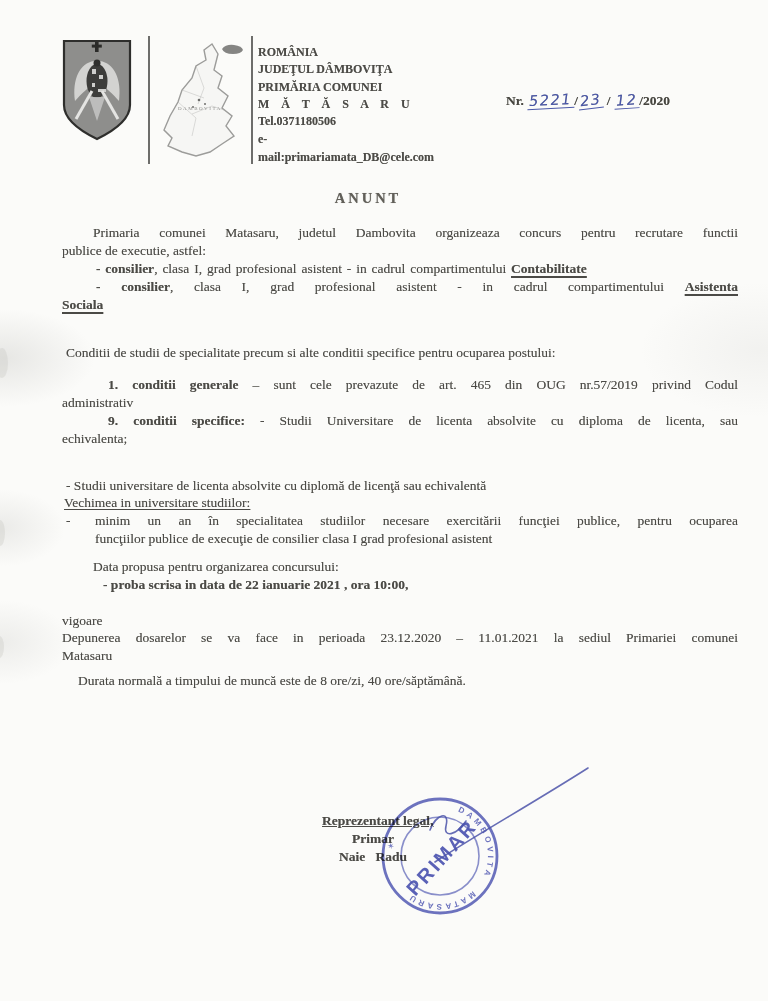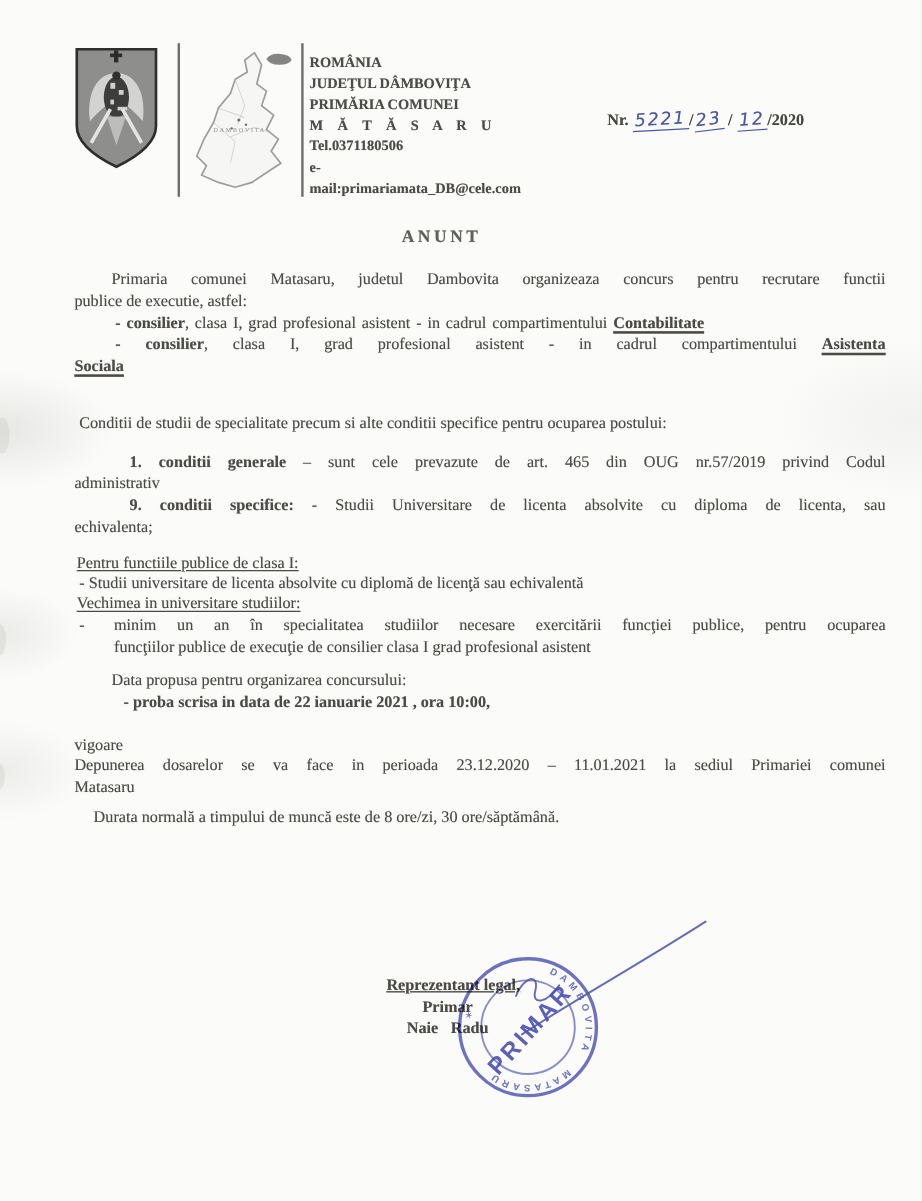--- a/index.html
+++ b/index.html
@@ -103,35 +103,34 @@
 
   <div class="line txt just" style="left:108px;top:376px;width:630px;">
     <span class="b">1. conditii generale</span><span> – sunt cele prevazute de art. 465 din OUG nr.57/2019 privind Codul</span>
   </div>
   <div class="line txt" style="left:62px;top:394px;">administrativ</div>
   <div class="line txt just" style="left:108px;top:412px;width:630px;">
     <span class="b">9. conditii specifice:</span><span> - Studii Universitare de licenta absolvite cu diploma de licenta, sau</span>
   </div>
   <div class="line txt" style="left:62px;top:430px;">echivalenta;</div>
 
-  <div class="line txt u" style="left:64px;top:460px;">Pentru functiile publice de clasa I:</div>
   <div class="line txt" style="left:66px;top:477px;">- Studii universitare de licenta absolvite cu diplomă de licenţă sau echivalentă</div>
   <div class="line txt u" style="left:64px;top:494px;">Vechimea in universitare studiilor:</div>
 
   <div class="line txt" style="left:66px;top:512px;">-</div>
   <div class="line txt just" style="left:95px;top:512px;width:643px;">minim un an în specialitatea studiilor necesare exercitării funcţiei publice, pentru ocuparea</div>
   <div class="line txt" style="left:95px;top:530px;">funcţiilor publice de execuţie de consilier clasa I grad profesional asistent</div>
 
   <div class="line txt" style="left:93px;top:558px;">Data propusa pentru organizarea concursului:</div>
   <div class="line txt b" style="left:103px;top:576px;">- proba scrisa in data de 22 ianuarie 2021 , ora 10:00,</div>
   <div class="line txt" style="left:62px;top:612px;">vigoare</div>
   <div class="line txt just" style="left:62px;top:629px;width:676px;">Depunerea dosarelor se va face in perioada 23.12.2020 – 11.01.2021 la sediul Primariei comunei</div>
   <div class="line txt" style="left:62px;top:647px;">Matasaru</div>
 
-  <div class="line txt" style="left:78px;top:672px;">Durata normală a timpului de muncă este de 8 ore/zi, 30 ore/săptămână.</div>
+  <div class="line txt" style="left:78px;top:672px;">Durata normală a timpului de muncă este de 8 ore/zi, 40 ore/săptămână.</div>
 
   <div class="sig" style="left:322px;top:813px;text-decoration:underline;">Reprezentant legal,</div>
   <div class="sig" style="left:352px;top:831px;">Primar</div>
   <div class="sig" style="left:339px;top:849px;word-spacing:7px;">Naie  Radu</div>
 
   <svg class="stamp" viewBox="0 0 260 195">
     <defs>
       <path id="ringPath" d="M 92 40 A 48 48 0 1 1 91.9 40"></path>
     </defs>
     <g stroke="#4a52b4" fill="none" opacity=".8">

